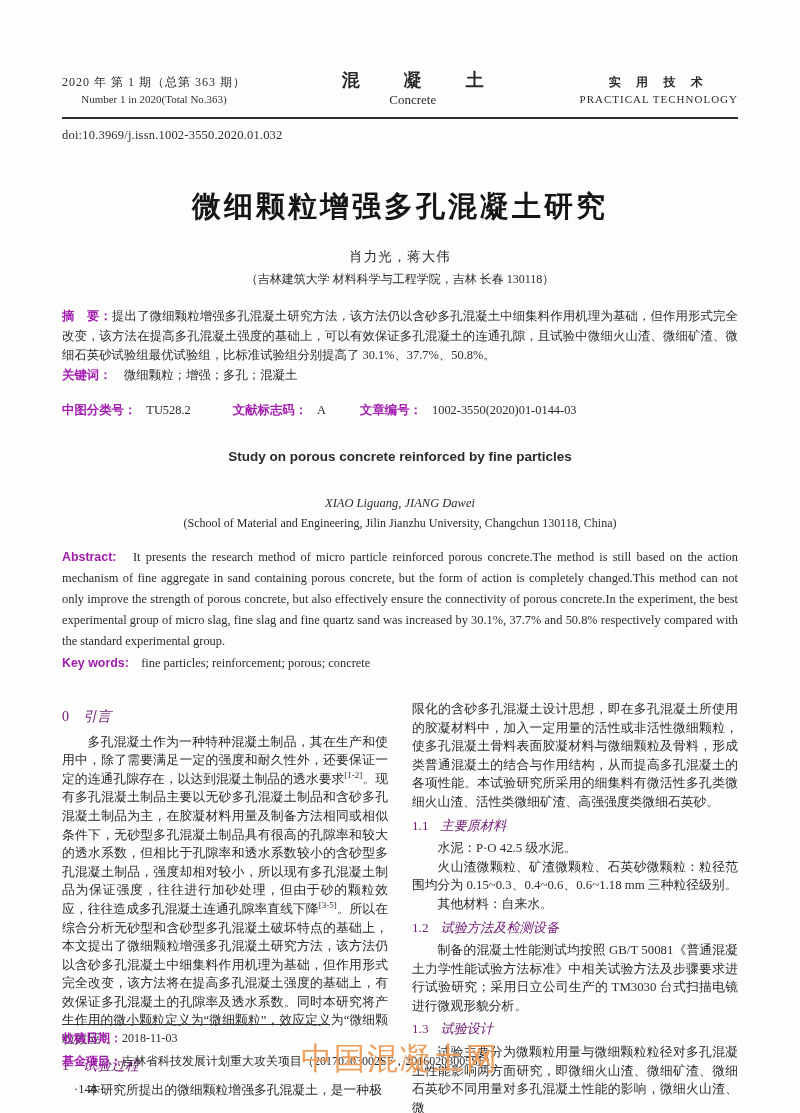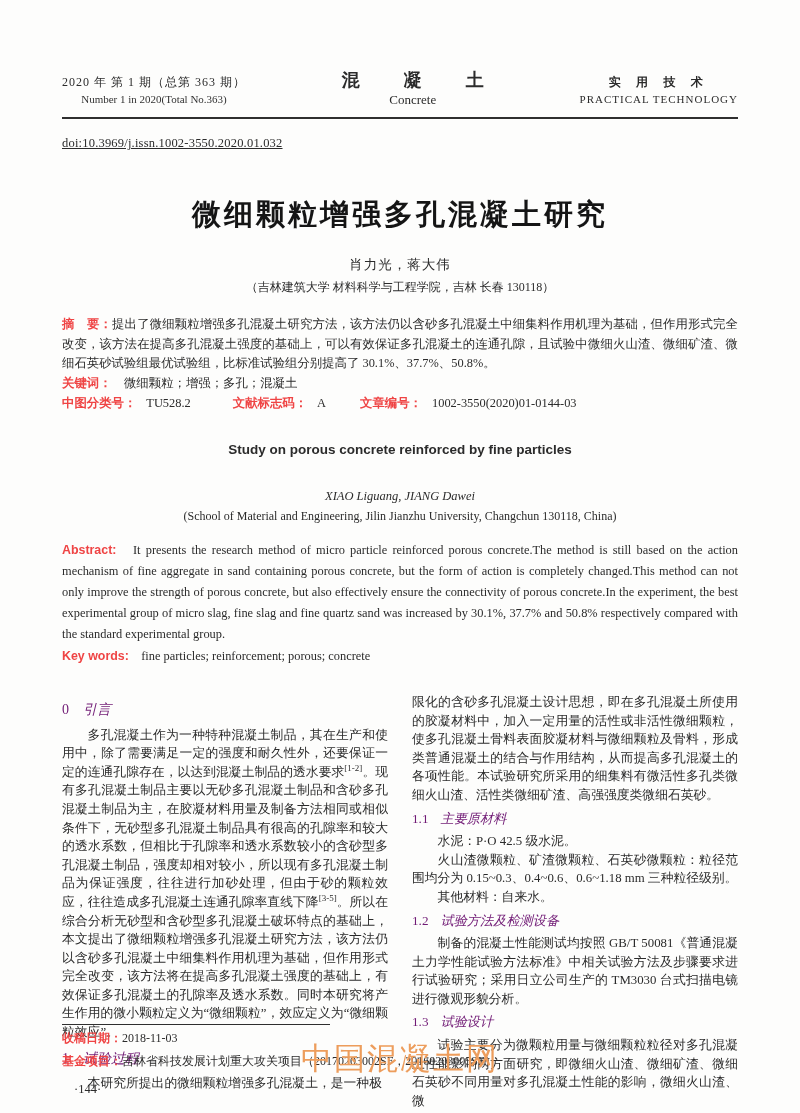--- a/index.html
+++ b/index.html
@@ -19,36 +19,36 @@
   .jh-left { text-align: center; font-size: 12px; line-height: 17px; }
   .jh-left .cn { letter-spacing: 1px; }
   .jh-left .en { font-size: 11px; color: #333; }
   .jh-center { text-align: center; }
   .jh-center .cn { font-size: 18px; font-weight: bold; letter-spacing: 44px; text-indent: 44px; line-height: 20px; }
   .jh-center .en { font-size: 13px; margin-top: 2px; }
   .jh-right { text-align: center; font-size: 12px; line-height: 17px; }
   .jh-right .cn { font-weight: bold; font-family: "Liberation Sans", sans-serif; letter-spacing: 6px; font-size: 12px; }
   .jh-right .en { font-size: 11px; letter-spacing: 1px; }
   .header-rule { border: none; border-top: 2px solid #2f2f2f; margin-top: 9px; }
-  .doi-line { font-size: 12.5px; margin-top: 17px; letter-spacing: 0.2px; text-decoration: underline; }
+  .doi-line { font-size: 12.5px; margin-top: 9px; letter-spacing: 0.2px; }
 
   
   .paper-title {
     margin-top: 44px; text-align: center;
     font-family: "Liberation Sans", "DejaVu Sans", sans-serif;
     font-weight: bold; font-size: 29px; letter-spacing: 3px; color: #151515;
   }
   .paper-authors { margin-top: 21px; text-align: center; font-size: 13.5px; letter-spacing: 1px; }
   .paper-affil { margin-top: 5px; text-align: center; font-size: 12px; }
 
   
   .cn-abstract { margin-top: 19px; font-size: 12.4px; line-height: 19.6px; }
-  .lbl { font-family: "Liberation Sans", "DejaVu Sans", sans-serif; font-weight: bold; color: #ef4444; }
+  .lbl { font-family: "Liberation Sans", "DejaVu Sans", sans-serif; font-weight: bold; color: #a21caf; }
   .cn-abstract p { text-align: justify; }
-  .clc-line { margin-top: 1px; }
+  .clc-line { margin-top: 16px; }
   .clc-line .gap1 { margin-right: 42px; }
   .clc-line .gap2 { margin-right: 34px; }
   .clc-line .val { margin-left: 10px; }
 
   
   .en-title {
     margin-top: 28px; text-align: center;
     font-family: "Liberation Sans", "DejaVu Sans", sans-serif;
     font-weight: bold; font-size: 13.5px;
   }

